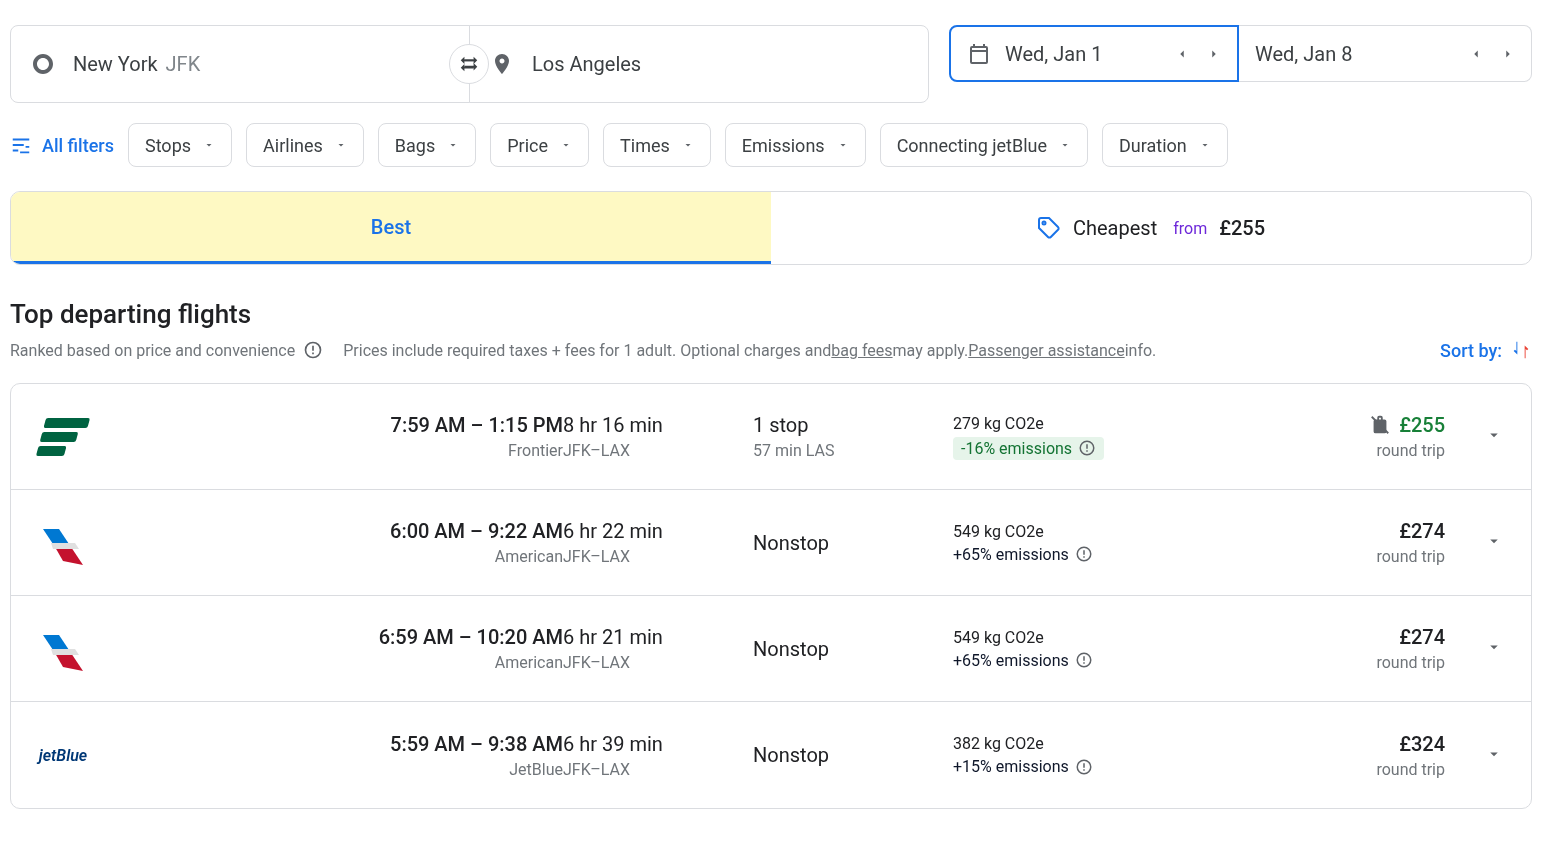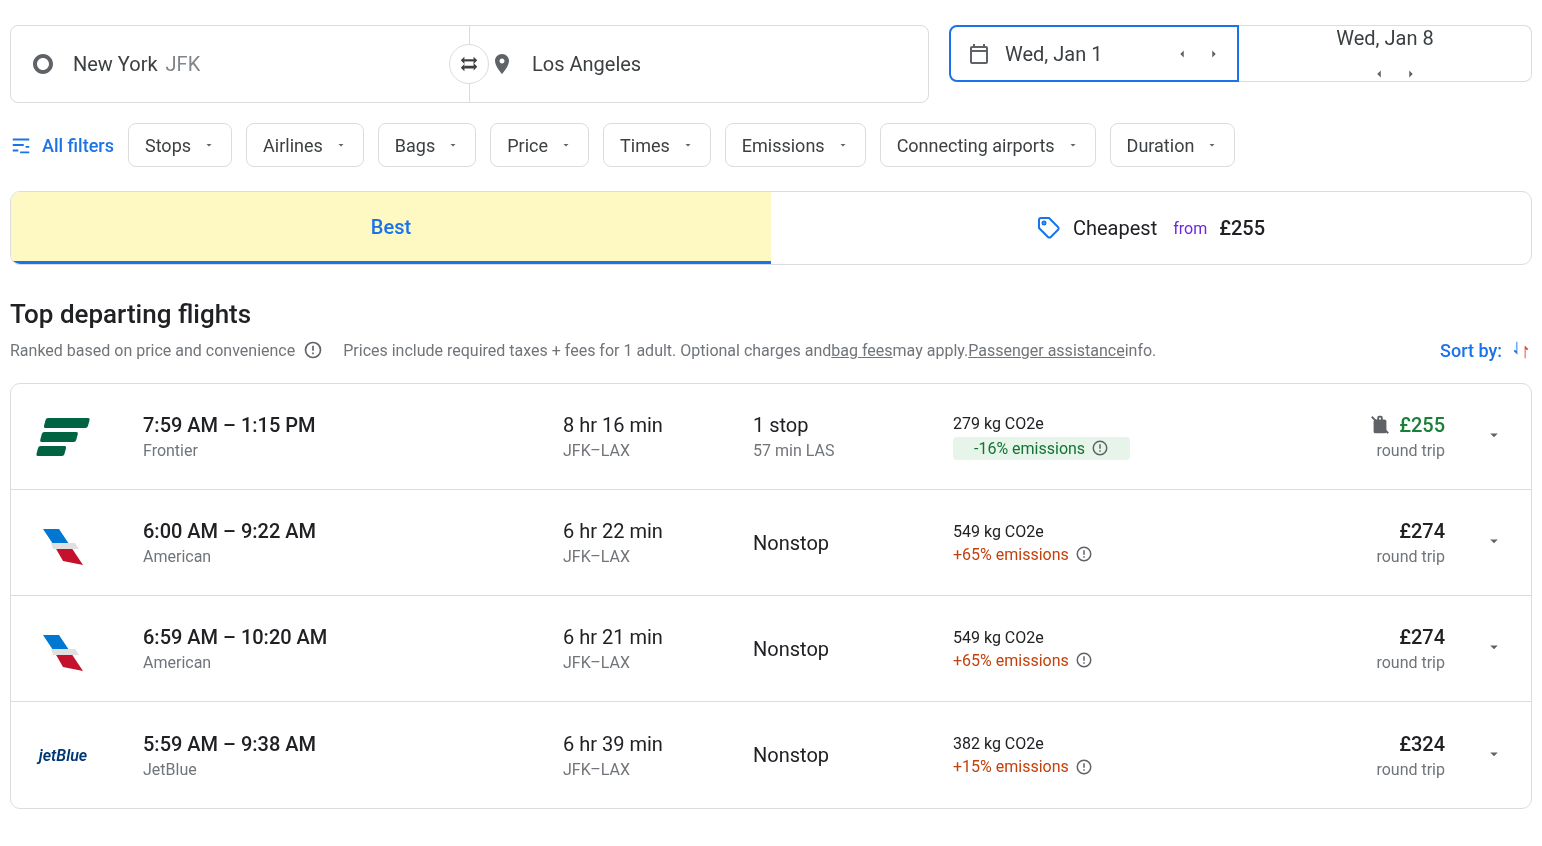--- a/index.html
+++ b/index.html
@@ -12,21 +12,21 @@
 .loc-from { width: 460px; border-top-right-radius: 0; border-bottom-right-radius: 0; }
 .loc-to { width: 460px; border-top-left-radius: 0; border-bottom-left-radius: 0; margin-left: -1px; }
 .loc-icon { width: 24px; height: 24px; margin-right: 18px; fill: #5f6368; flex-shrink: 0; }
 .loc-code { color: #80868b; margin-left: 8px; }
 .swap-btn { position: absolute; right: -20px; top: 50%; transform: translateY(-50%); width: 40px; height: 40px; border-radius: 50%; background: #fff; border: 1px solid #dadce0; display: flex; align-items: center; justify-content: center; z-index: 2; cursor: pointer; }
 .swap-btn svg { width: 22px; height: 22px; fill: #3c4043; }
 
 .date-group { display: flex; margin-left: 20px; flex: 1; }
 .date-box { height: 57px; border: 1px solid #dadce0; display: flex; align-items: center; padding: 0 16px; font-size: 20px; color: #3c4043; }
 .date-box.active { border: 2px solid #1a73e8; border-radius: 8px 0 0 8px; }
-.date-box:last-child { border-radius: 0 8px 8px 0; border-left: none; flex-direction: column; }
+.date-box:last-child { border-radius: 0 8px 8px 0; border-left: none; }
 .date-box:first-child:not(.active) { border-radius: 8px 0 0 8px; }
 .cal-icon { width: 24px; height: 24px; margin-right: 14px; fill: #5f6368; }
 .date-text { flex: 1; }
 .date-arrows { display: flex; gap: 18px; margin-left: 20px; }
 .date-arrows svg { width: 14px; height: 14px; fill: #5f6368; cursor: pointer; }
 
 
 .filter-row { display: flex; align-items: center; gap: 14px; margin-top: 20px; }
 .all-filters { display: flex; align-items: center; gap: 10px; color: #1a73e8; font-weight: 500; font-size: 18px; cursor: pointer; }
 .all-filters svg { width: 22px; height: 22px; fill: #1a73e8; }
@@ -47,33 +47,33 @@
 .subhead-row .info-icon { width: 20px; height: 20px; fill: #5f6368; margin-left: 8px; margin-right: 20px; }
 .subhead-row a { color: #70757a; text-decoration: underline; }
 .sort-by { margin-left: auto; color: #1a73e8; font-weight: 500; font-size: 18px; display: flex; align-items: center; gap: 8px; cursor: pointer; }
 .sort-by svg { width: 22px; height: 22px; }
 
 
 .flight-list { border: 1px solid #dadce0; border-radius: 10px; margin-top: 22px; overflow: hidden; }
 .flight-row { display: flex; align-items: center; padding: 22px 28px; border-bottom: 1px solid #dadce0; min-height: 106px; }
 .flight-row:last-child { border-bottom: none; }
 .airline-logo { width: 48px; height: 48px; margin-right: 56px; flex-shrink: 0; display: flex; align-items: center; justify-content: center; }
-.col-time { width: 420px; }
+.col-time { width: 420px; text-align: right; }
 .col-time .times { font-size: 20px; font-weight: 500; color: #202124; }
 .col-time .airline { font-size: 16px; color: #70757a; margin-top: 4px; }
 .col-dur { width: 190px; }
 .col-dur .dur { font-size: 20px; color: #202124; }
 .col-dur .route { font-size: 16px; color: #70757a; margin-top: 4px; }
 .col-stops { width: 200px; }
 .col-stops .stops { font-size: 20px; color: #202124; }
 .col-stops .layover { font-size: 16px; color: #70757a; margin-top: 4px; }
 .col-emit { width: 230px; }
 .col-emit .co2 { font-size: 16px; color: #202124; }
-.col-emit .delta { font-size: 16px; color: #c2410c; margin-top: 4px; display: inline-flex; align-items: center; gap: 6px; }
-.col-emit .delta.good { background: #e6f4ea; color: #137333; padding: 2px 21px; border-radius: 4px; }
+.col-emit .delta { font-size: 16px; color: #0f172a; margin-top: 4px; display: inline-flex; align-items: center; gap: 6px; }
+.col-emit .delta.good { background: #e6f4ea; color: #137333; padding: 2px 8px; border-radius: 4px; }
 .col-emit .info-sm { width: 18px; height: 18px; fill: #5f6368; }
 .col-price { width: 160px; text-align: right; margin-left: auto; }
 .col-price .price { font-size: 20px; font-weight: 500; color: #202124; display: flex; align-items: center; justify-content: flex-end; gap: 8px; }
 .col-price .price.green { color: #188038; }
 .col-price .trip { font-size: 16px; color: #70757a; margin-top: 4px; }
 .nobag-icon { width: 22px; height: 22px; fill: #5f6368; }
 .expand { margin-left: 40px; cursor: pointer; }
 .expand svg { width: 18px; height: 18px; fill: #5f6368; }
 
 
@@ -171,21 +171,21 @@
           <span>Times</span>
           <svg viewBox="0 0 24 24">
             <path d="M7 10l5 5 5-5z"></path>
           </svg>
         </div><div class="filter-chip">
           <span>Emissions</span>
           <svg viewBox="0 0 24 24">
             <path d="M7 10l5 5 5-5z"></path>
           </svg>
         </div><div class="filter-chip">
-          <span>Connecting airports</span>
+          <span>Connecting jetBlue</span>
           <svg viewBox="0 0 24 24">
             <path d="M7 10l5 5 5-5z"></path>
           </svg>
         </div><div class="filter-chip">
           <span>Duration</span>
           <svg viewBox="0 0 24 24">
             <path d="M7 10l5 5 5-5z"></path>
           </svg>
         </div></div>
   </div>

